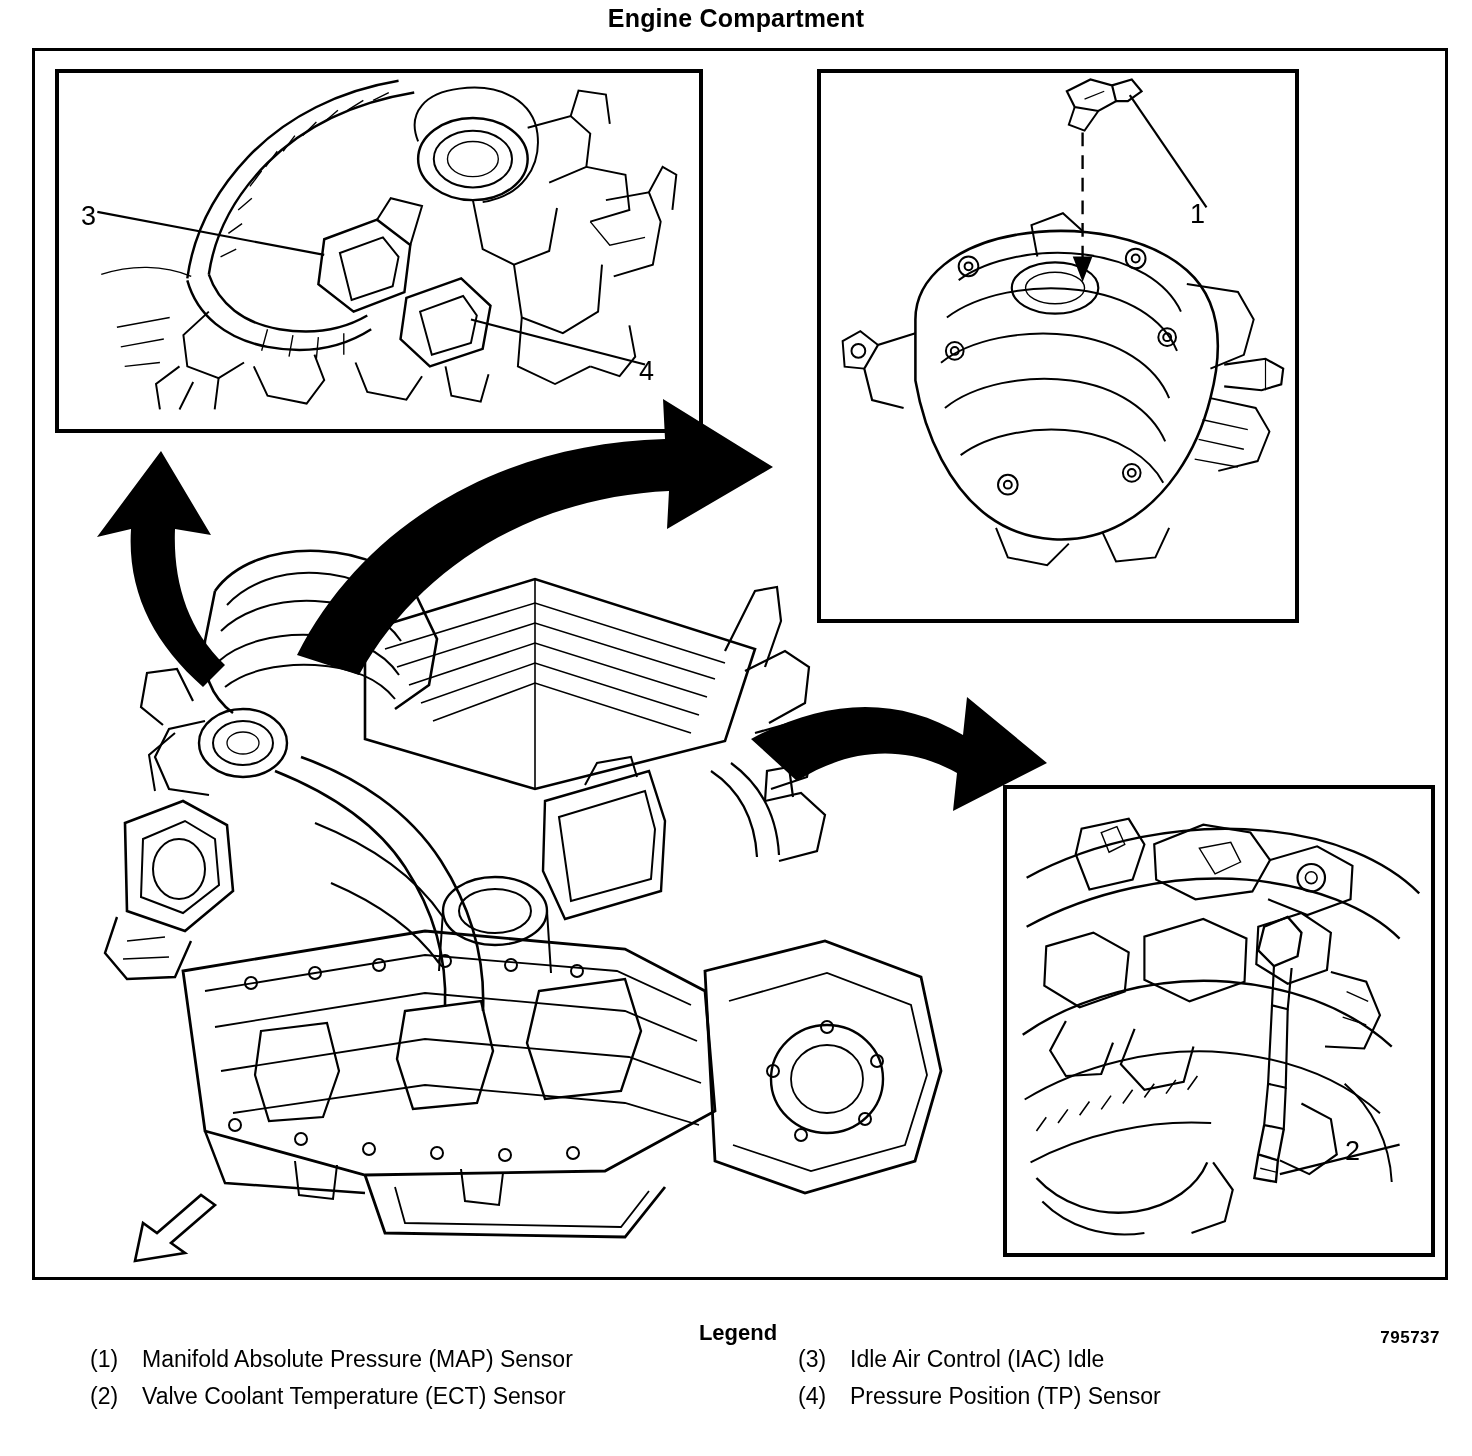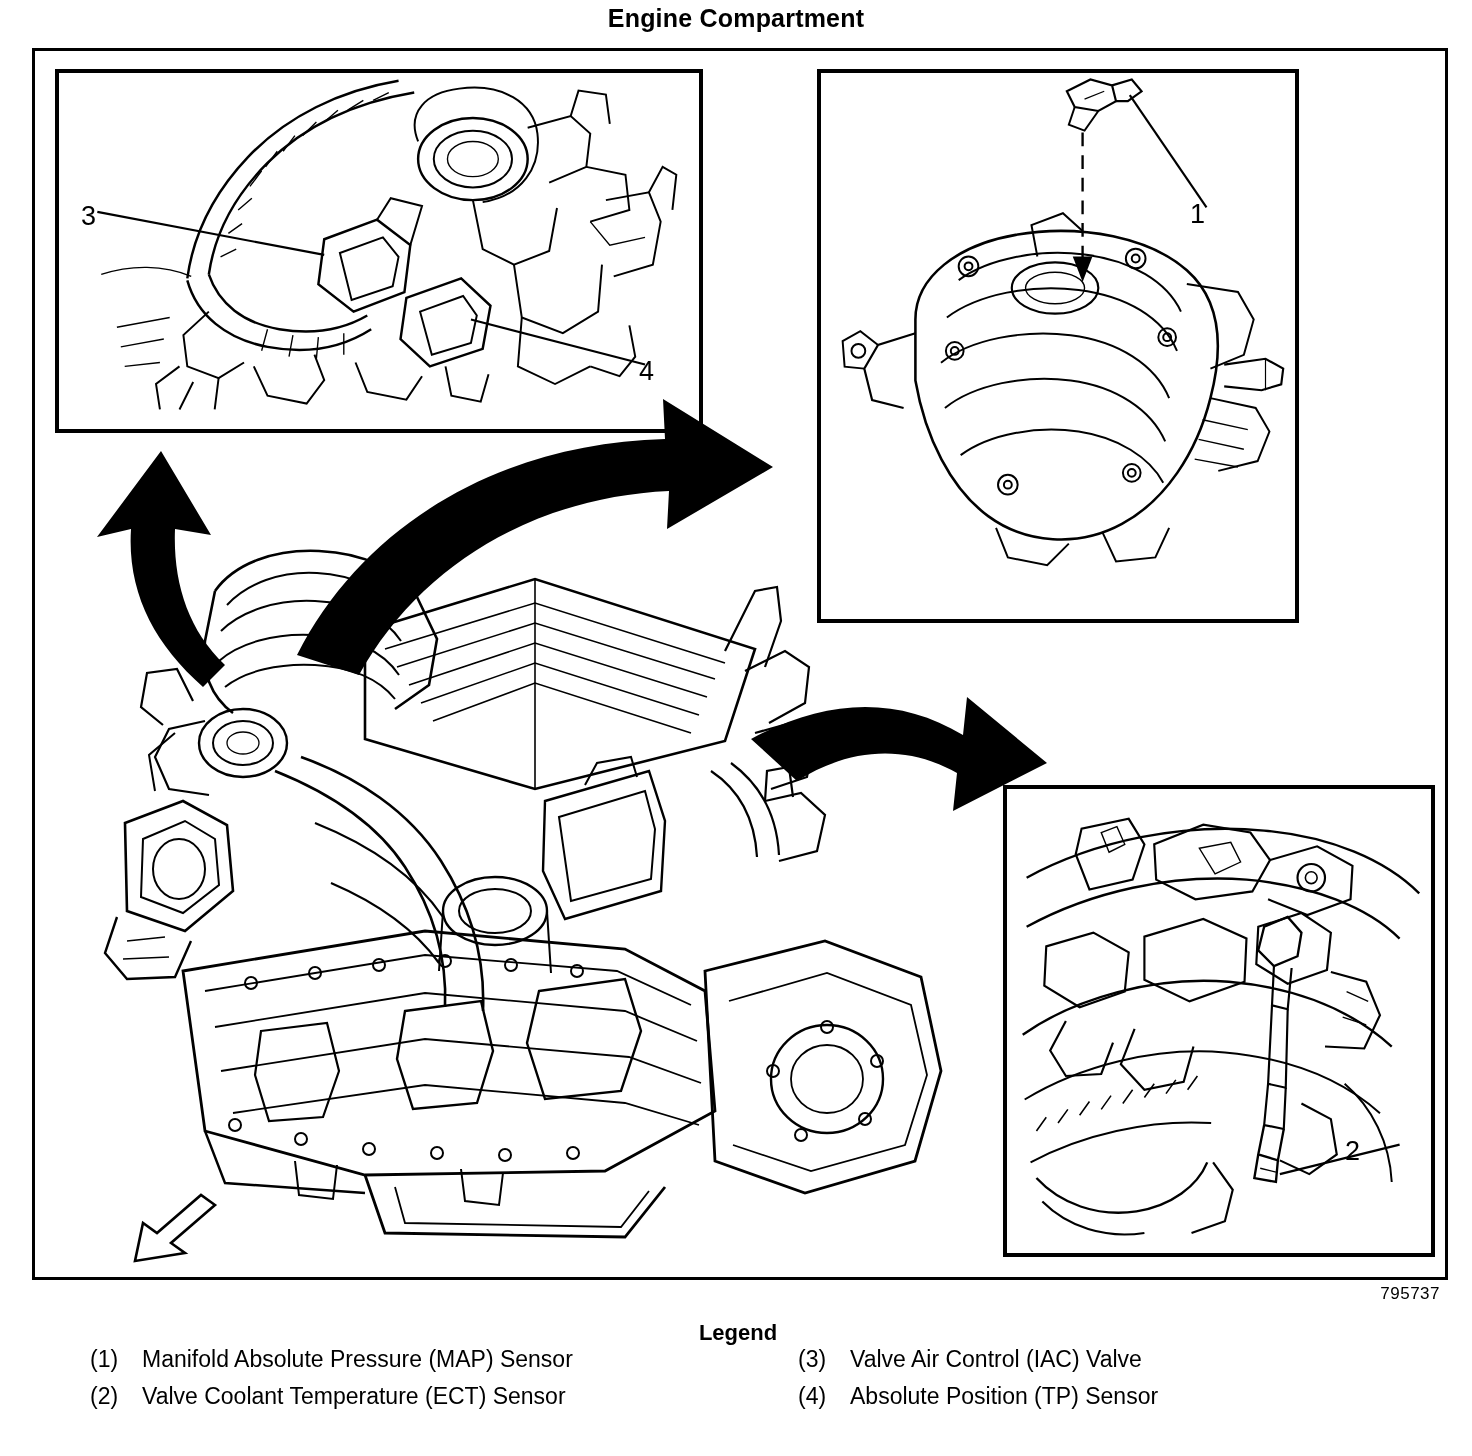--- a/index.html
+++ b/index.html
@@ -77,23 +77,23 @@
   }
   #callout-3 { left: 46px;  top: 150px; }
   #callout-4 { left: 604px; top: 305px; }
   #callout-1 { left: 1155px; top: 148px; }
   #callout-2 { left: 1310px; top: 1085px; }
 
   
   #figure-id {
     position: absolute;
     right: 32px;
-    top: 1284px;
+    top: 1328px;
     font-size: 17px;
-    font-weight: normal;
+    font-weight: bold;
     letter-spacing: 0.5px;
   }
   
   #legend {
     position: absolute;
     left: 28px;
     top: 1320px;
     width: 1420px;
   }
   #legend-title {
@@ -438,29 +438,29 @@
   <div id="legend">
     <div id="legend-title">Legend</div>
     <div class="legend-grid">
       <div class="legend-row">
         <div class="legend-cell left">
           <span class="legend-key">(1)</span>
           <span class="legend-label">Manifold Absolute Pressure (MAP) Sensor</span>
         </div>
         <div class="legend-cell right">
           <span class="legend-key">(3)</span>
-          <span class="legend-label">Valve Air Control (IAC) Valve</span>
+          <span class="legend-label">Idle Air Control (IAC) Idle</span>
         </div>
       </div>
       <div class="legend-row">
         <div class="legend-cell left">
           <span class="legend-key">(2)</span>
           <span class="legend-label">Valve Coolant Temperature (ECT) Sensor</span>
         </div>
         <div class="legend-cell right">
           <span class="legend-key">(4)</span>
-          <span class="legend-label">Absolute Position (TP) Sensor</span>
+          <span class="legend-label">Pressure Position (TP) Sensor</span>
         </div>
       </div>
     </div>
   </div>
 
 </div>
 
 </body></html>

